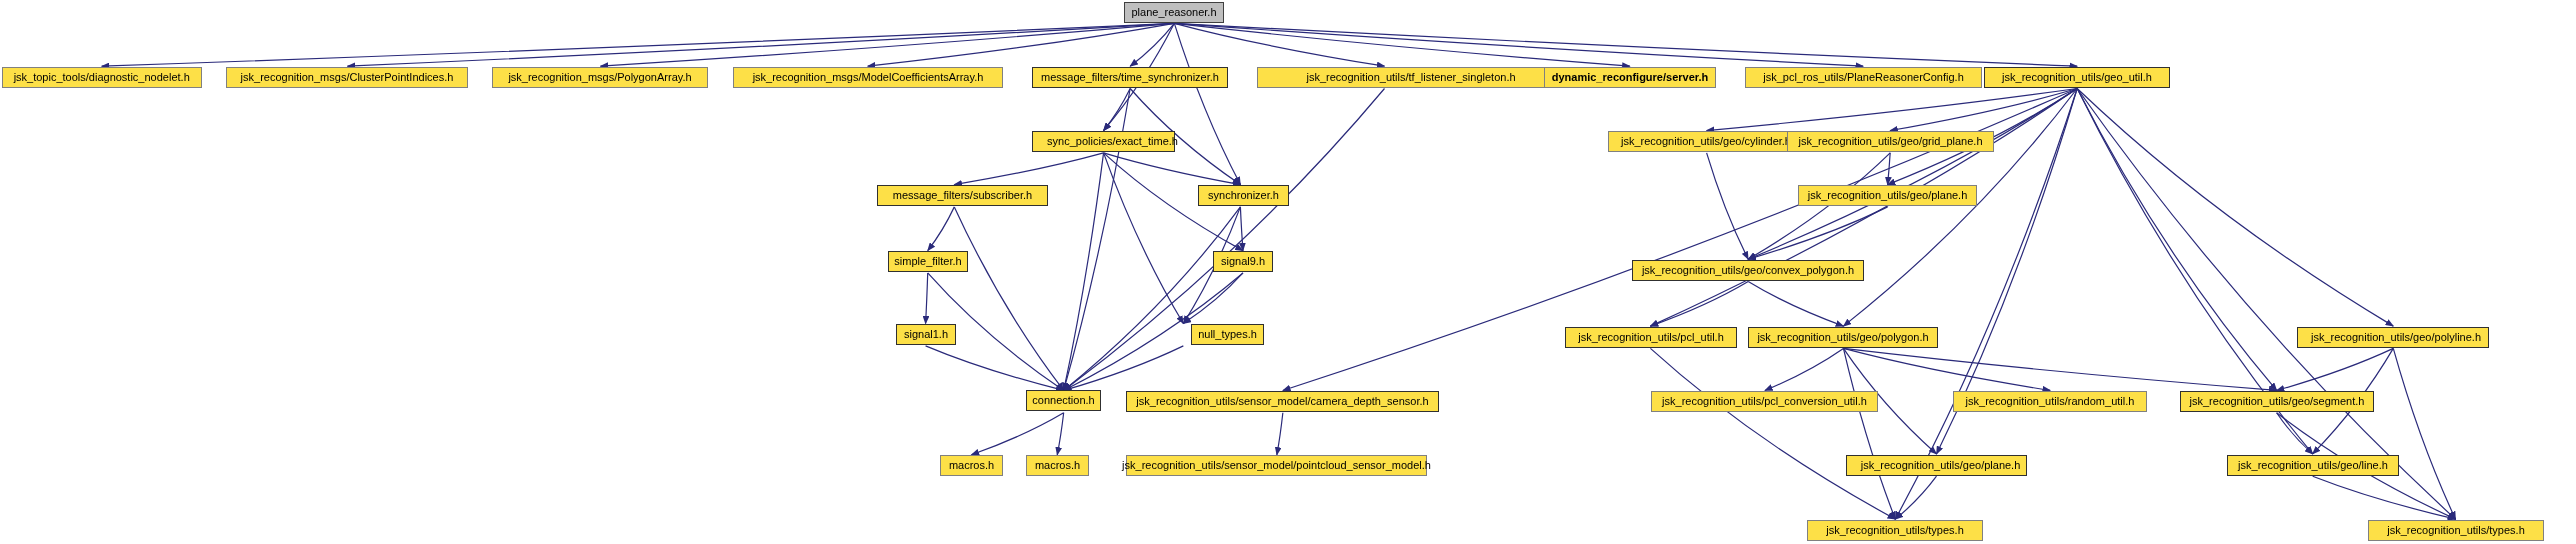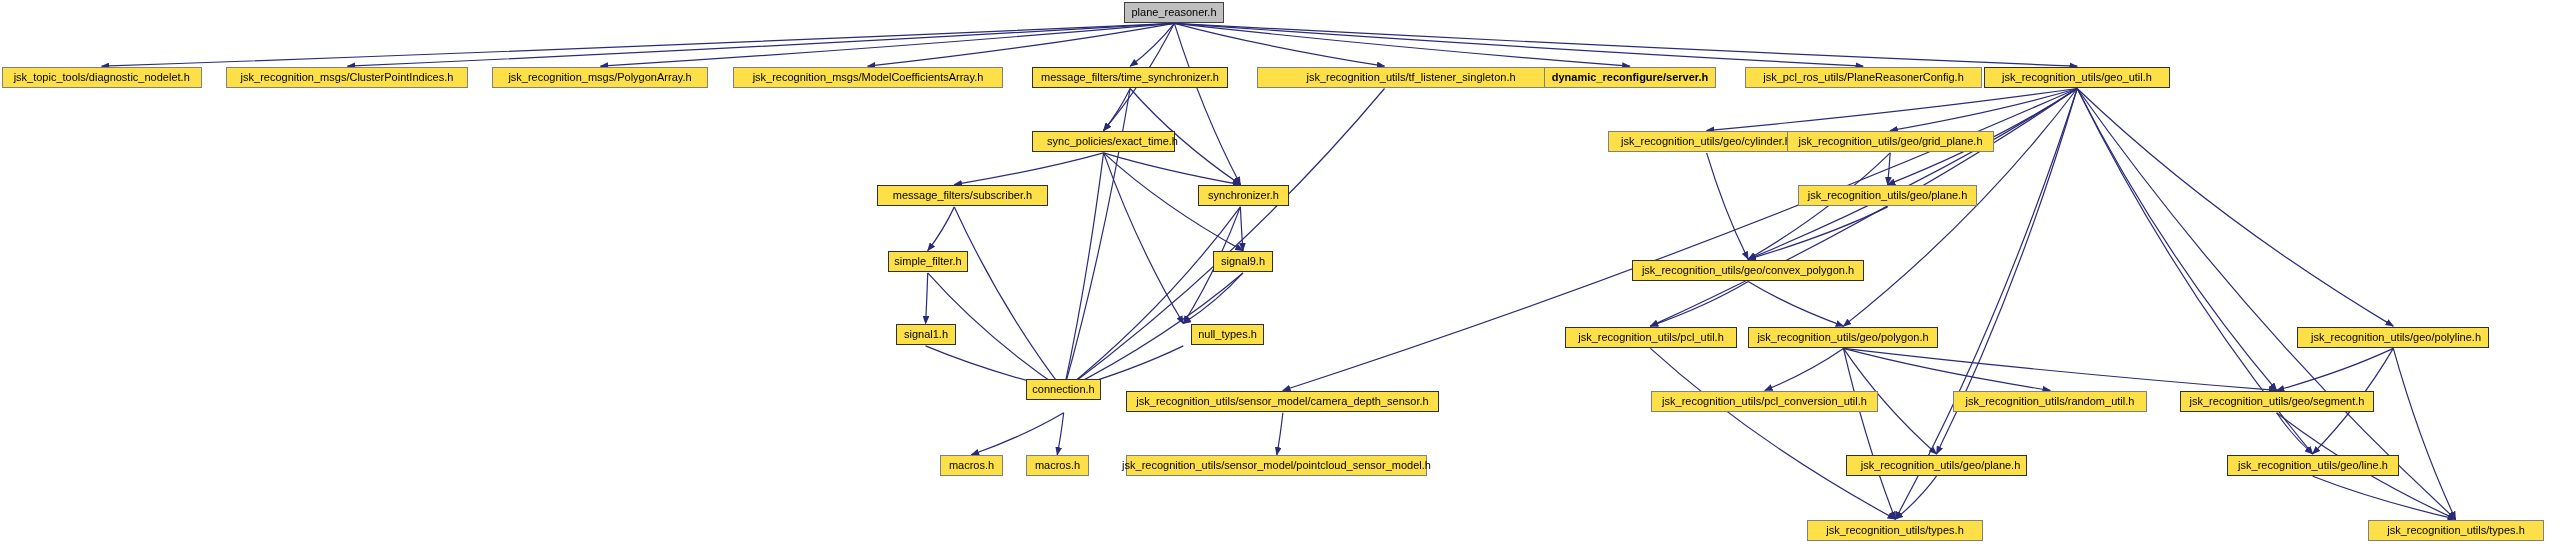--- a/index.html
+++ b/index.html
@@ -198,21 +198,21 @@
       </div>
       <div class="node strong" style="left: 1565px; top: 327px; width: 172px;">
         <span class="node-label">jsk_recognition_utils/pcl_util.h</span>
       </div>
       <div class="node strong" style="left: 1748px; top: 327px; width: 190px;">
         <span class="node-label">jsk_recognition_utils/geo/polygon.h</span>
       </div>
       <div class="node strong" style="left: 2297px; top: 327px; width: 192px; padding-left: 6px;">
         <span class="node-label">jsk_recognition_utils/geo/polyline.h</span>
       </div>
-      <div class="node strong" style="left: 1026px; top: 379px; width: 75px;">
+      <div class="node strong" style="left: 1026px; top: 390px; width: 75px;">
         <span class="node-label">connection.h</span>
       </div>
       <div class="node strong" style="left: 1126px; top: 391px; width: 313px;">
         <span class="node-label">jsk_recognition_utils/sensor_model/camera_depth_sensor.h</span>
       </div>
       <div class="node" style="left: 1651px; top: 391px; width: 227px; justify-content: center;">
         <span class="node-label">jsk_recognition_utils/pcl_conversion_util.h</span>
       </div>
       <div class="node" style="left: 1953px; top: 391px; width: 194px;">
         <span class="node-label">jsk_recognition_utils/random_util.h</span>

